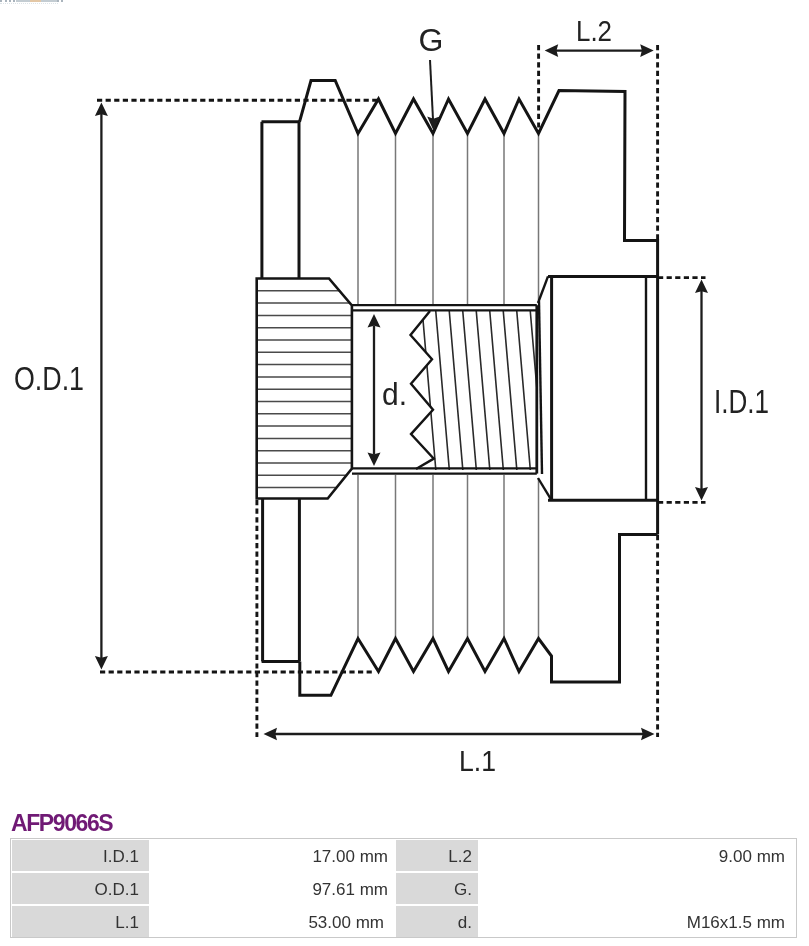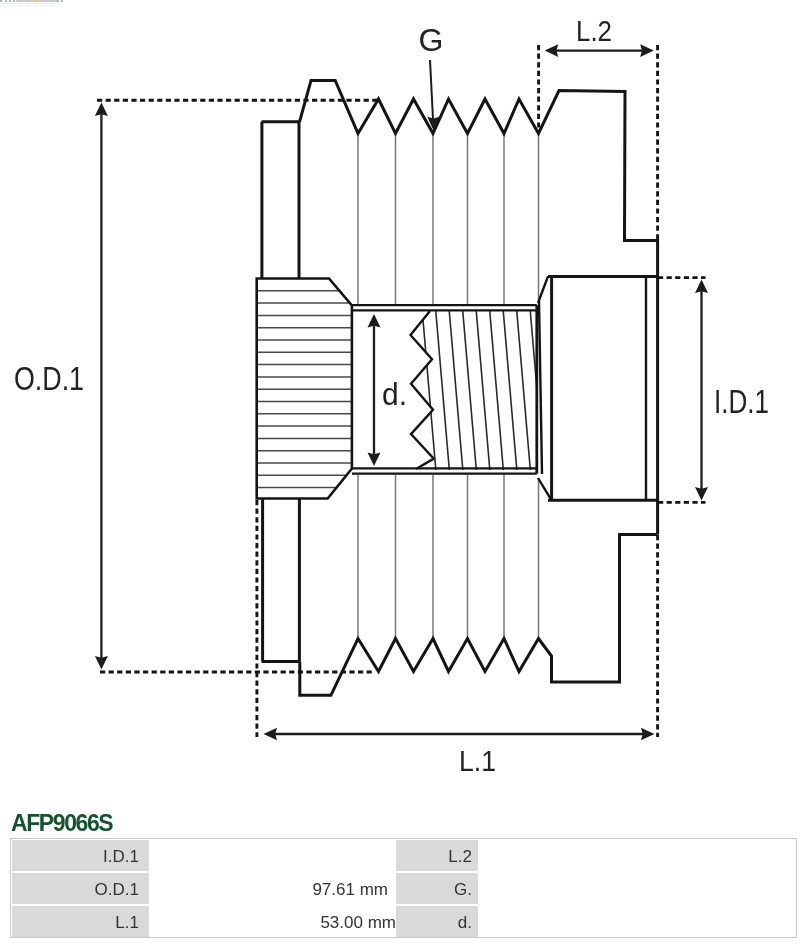--- a/index.html
+++ b/index.html
@@ -1,21 +1,21 @@
 <!DOCTYPE html>
 <html><head>
 <meta charset="utf-8">
 <style>
   html,body{margin:0;padding:0;background:#fff;}
   body{width:809px;height:946px;position:relative;font-family:"Liberation Sans",sans-serif;}
   #art{position:absolute;left:0;top:0;}
   .tblwrap{position:absolute;left:10px;top:838px;width:785px;height:98px;border:1px solid #c9c9c9;background:#fff;}
   .cell{position:absolute;background:#d9d9d9;}
   .txt{position:absolute;font-size:17px;color:#333;text-align:right;}
-  #code{position:absolute;left:11px;top:810px;font-size:23px;font-weight:bold;color:#14532d;letter-spacing:-1.4px;}
+  #code{position:absolute;left:11px;top:810px;font-size:23px;font-weight:bold;color:#701a75;letter-spacing:-1.4px;}
 </style>
 </head>
 <body>
 <div id="topfrag" style="position:absolute;left:0;top:0;width:63px;height:2px;border-top:2px dotted #aab4bd;"></div>
 <div style="position:absolute;left:16px;top:0;width:41px;height:2px;background:#c3ccd2;"></div>
 <div style="position:absolute;left:30px;top:0;width:11px;height:2px;background:#e3c7a5;"></div>
 <div style="position:absolute;left:0;top:3px;width:58px;height:2px;border-top:1px dotted #dde4e8;"></div>
 
 <svg id="art" width="809" height="800" viewBox="0 0 809 800">
 
@@ -125,22 +125,25 @@
 
 <div class="tblwrap">
   <div class="cell" style="left:1px;top:1px;width:137px;height:31px;"></div>
   <div class="cell" style="left:1px;top:34px;width:137px;height:31px;"></div>
   <div class="cell" style="left:1px;top:67px;width:137px;height:31px;"></div>
   <div class="cell" style="left:385px;top:1px;width:82px;height:31px;"></div>
   <div class="cell" style="left:385px;top:34px;width:82px;height:31px;"></div>
   <div class="cell" style="left:385px;top:67px;width:82px;height:31px;"></div>
 
   <div class="txt" style="left:1px;top:8px;width:127px;">I.D.1</div>
+  <div class="txt" style="left:140px;top:8px;width:237px;">17.00 mm</div>
   <div class="txt" style="left:385px;top:8px;width:76px;">L.2</div>
+  <div class="txt" style="left:469px;top:8px;width:305px;">9.00 mm</div>
 
   <div class="txt" style="left:1px;top:41px;width:127px;">O.D.1</div>
   <div class="txt" style="left:140px;top:41px;width:237px;">97.61 mm</div>
   <div class="txt" style="left:385px;top:41px;width:76px;">G.</div>
 
   <div class="txt" style="left:1px;top:74px;width:127px;">L.1</div>
-  <div class="txt" style="left:148px;top:74px;width:237px;">53.00 mm</div>
+  <div class="txt" style="left:136px;top:74px;width:237px;">53.00 mm</div>
   <div class="txt" style="left:385px;top:74px;width:76px;">d.</div>
+  <div class="txt" style="left:469px;top:74px;width:305px;">M16x1.5 mm</div>
 </div>
 
 </body></html>

